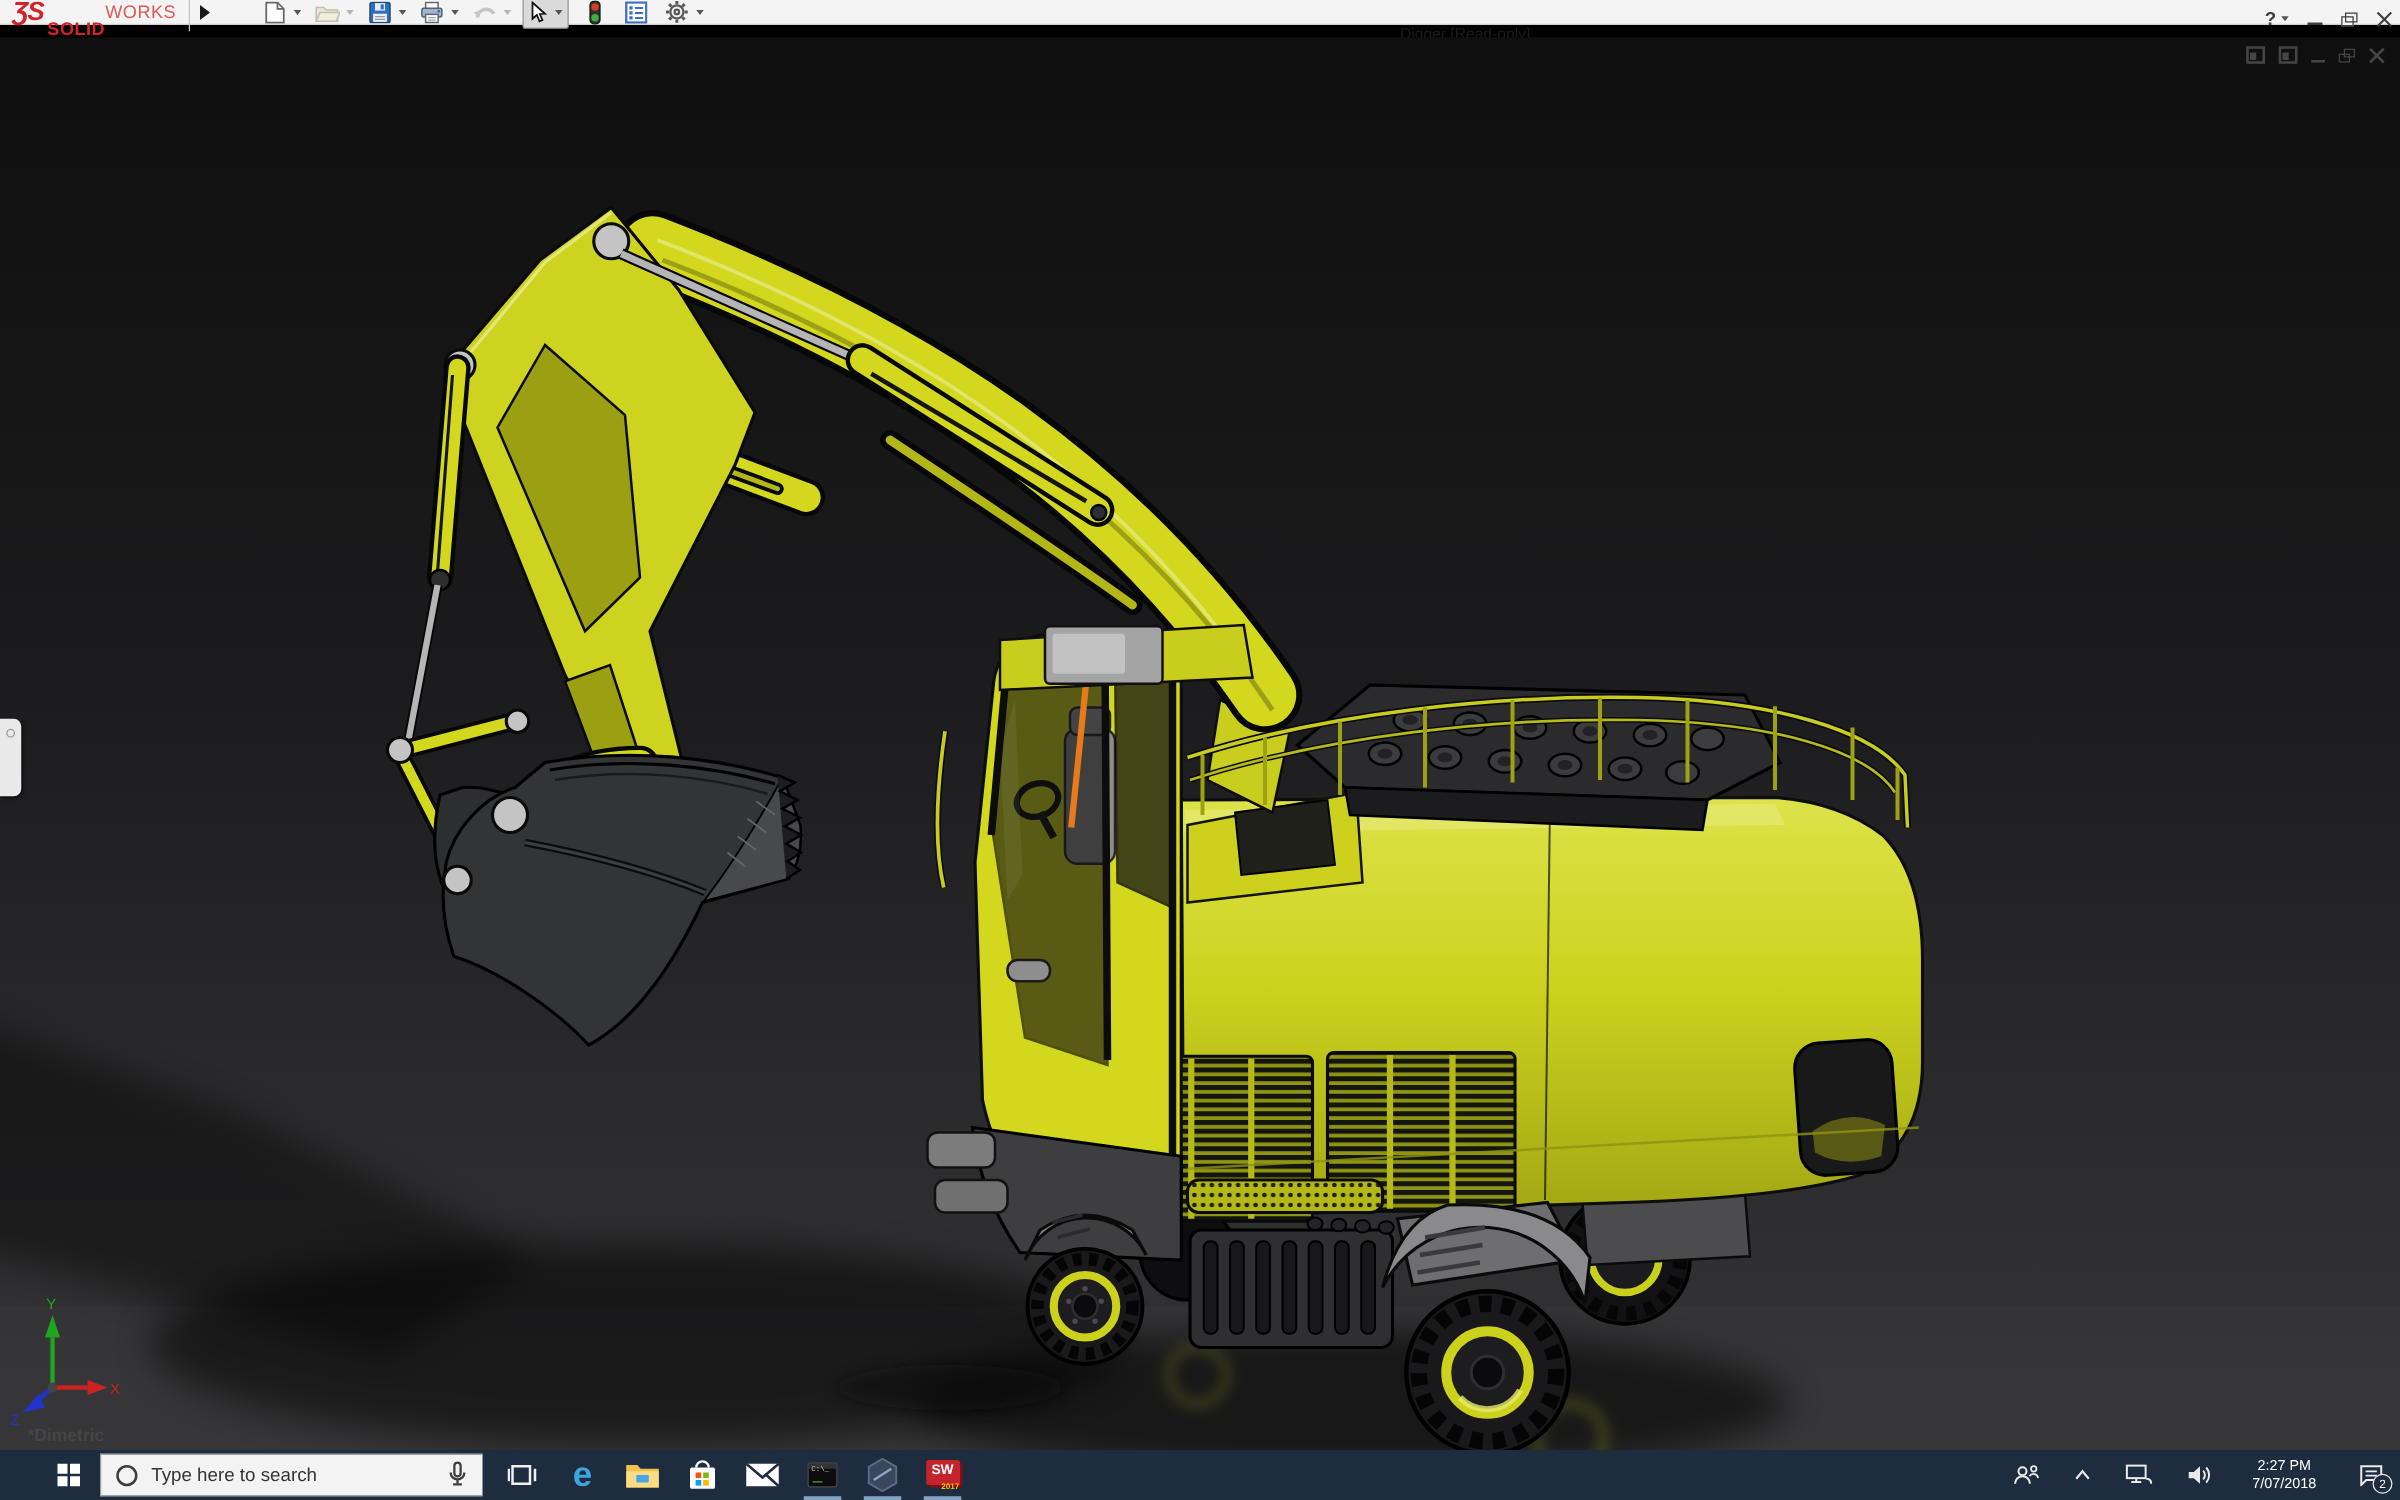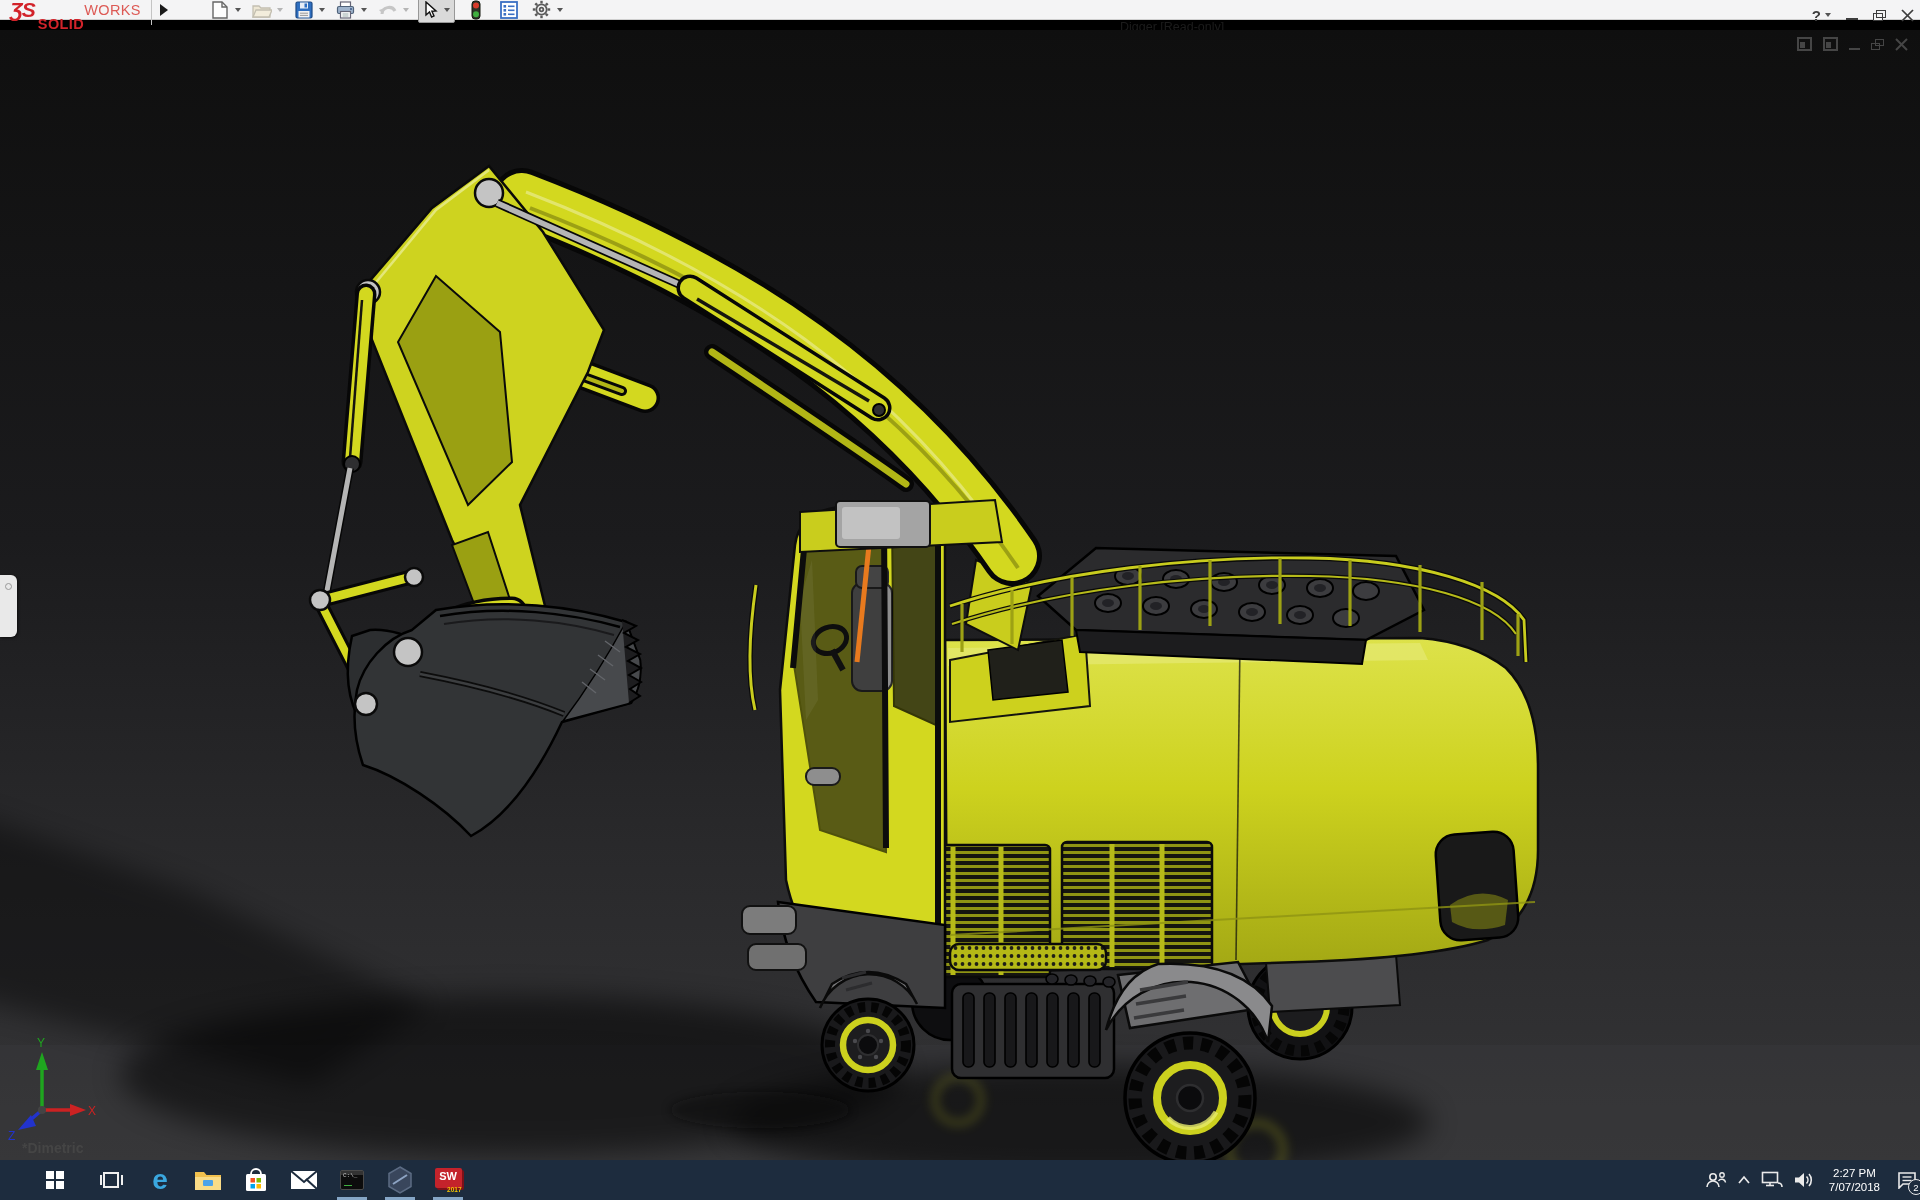--- a/index.html
+++ b/index.html
@@ -59,21 +59,21 @@
              background:var(--taskbar-bg,#1d2c3e); display:flex; align-items:center; }
   .start-btn { width:80px; height:40px; display:flex; align-items:center; }
   .win-flag { display:grid; grid-template-columns:8px 8px; grid-template-rows:8px 8px; gap:2px; margin-left:46px; }
   .win-flag div { background:#fff; }
   .searchbox { width:306px; height:34px; background:var(--search-bg,#f3f3f3); display:flex; align-items:center;
                border:1px solid #9aa0a6; border-right:none; }
   .cortana-ring { width:17px; height:17px; border:2.5px solid #3c3c3c; border-radius:50%; margin-left:12px; flex:none; }
   .search-text { font-size:15px; color:#333; margin-left:11px; flex:1; white-space:nowrap; }
   .task-btn { width:48px; height:40px; display:flex; align-items:center; justify-content:center; position:relative; }
   .run-line { position:absolute; bottom:0; left:9px; width:30px; height:3px; background:var(--underline-blue,#85a6c6); }
-  .tray { margin-left:auto; display:flex; align-items:center; gap:10px; padding-right:0; }
+  .tray { margin-left:auto; display:flex; align-items:center; gap:27px; padding-right:10px; }
   .tray-item { display:flex; align-items:center; justify-content:center; height:40px; }
   .clock { text-align:center; color:#fff; font-size:11.5px; line-height:14px; padding:0 4px; }
   .badge-wrap { position:relative; width:26px; height:40px; display:flex; align-items:center; justify-content:center; }
   .badge { position:absolute; right:-4px; bottom:5px; width:16px; height:16px; border:1.5px solid #eaeaea;
            border-radius:50%; background:var(--taskbar-bg,#1d2c3e); color:#fff; font-size:9.5px;
            display:flex; align-items:center; justify-content:center; }
   .pin { fill:var(--pin-gray,#c4c4c4); stroke:#0a0a0a; stroke-width:2.5; }
 </style>
 </head>
 <body>
@@ -558,20 +558,30 @@
 <div class="taskbar">
   <div class="start-btn">
     <div class="win-flag">
         <div></div>
         <div></div>
         <div></div>
         <div></div>
       </div>
   </div>
 
+  <div class="searchbox">
+    <div class="cortana-ring"></div>
+    <div class="search-text">Type here to search</div>
+    <svg width="16" height="22" viewBox="0 0 16 22" style="margin-right:12px;flex:none;">
+      <rect x="5.5" y="1" width="5" height="11" rx="2.5" fill="none" stroke="#3c3c3c" stroke-width="1.8"></rect>
+      <path d="M 2.5,9 a5.5,5.5 0 0 0 11,0" fill="none" stroke="#3c3c3c" stroke-width="1.8"></path>
+      <line x1="8" y1="14.5" x2="8" y2="18" stroke="#3c3c3c" stroke-width="1.8"></line>
+      <line x1="4.5" y1="18.5" x2="11.5" y2="18.5" stroke="#3c3c3c" stroke-width="1.8"></line>
+    </svg>
+  </div>
 
   <div class="task-btn" style="margin-left:8px;">
     <svg width="24" height="20" viewBox="0 0 24 20">
       <rect x="4" y="3" width="14" height="14" fill="none" stroke="#f0f0f0" stroke-width="2"></rect>
       <line x1="1" y1="5" x2="1" y2="15" stroke="#f0f0f0" stroke-width="2"></line>
       <line x1="22" y1="5" x2="22" y2="15" stroke="#f0f0f0" stroke-width="2"></line>
     </svg>
   </div>
 
   <div class="task-btn">

